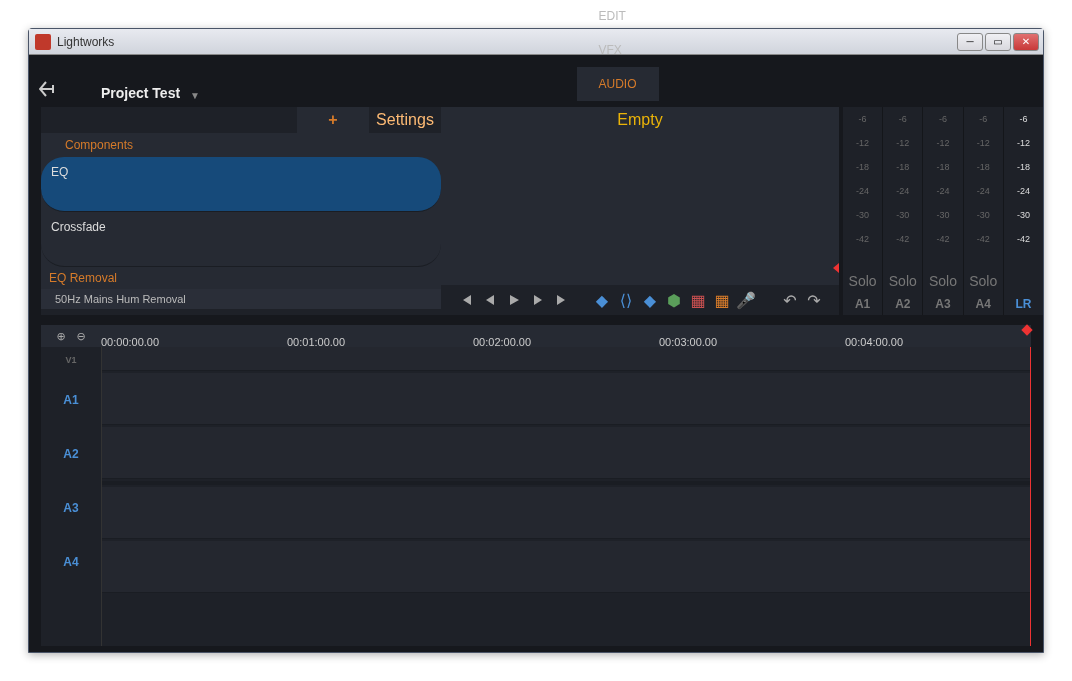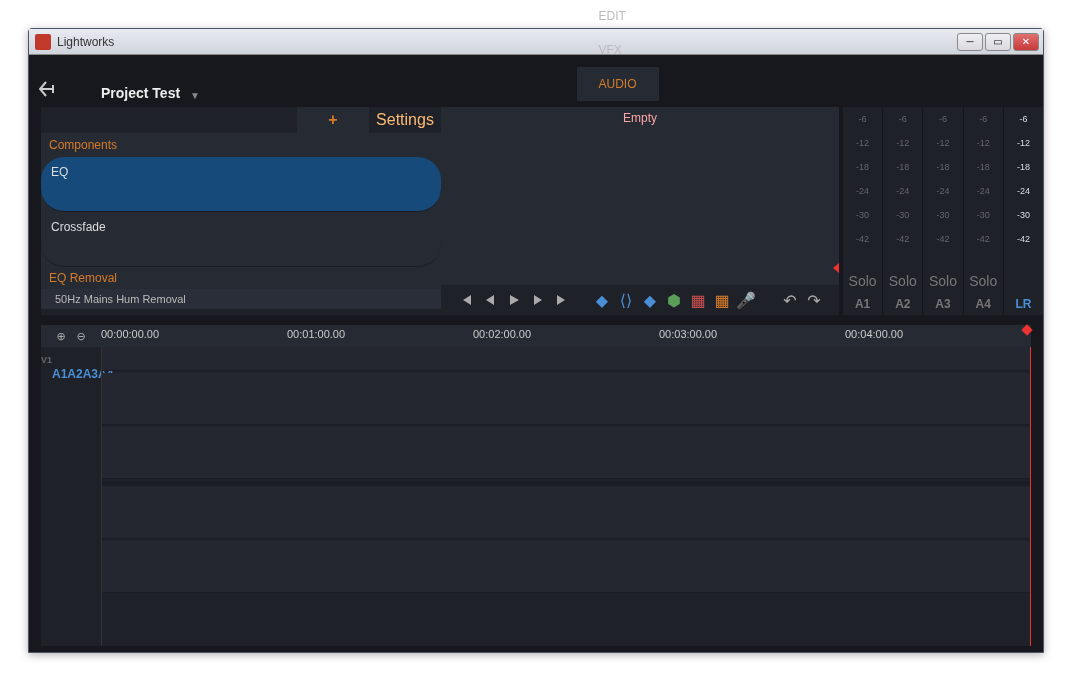--- a/index.html
+++ b/index.html
@@ -19,29 +19,29 @@
 .spacer { flex: 1; }
 .main-tabs { display: flex; flex-direction: column; }
 .main-tab { padding: 10px 22px; color: #bbb; font-size: 12px; cursor: pointer; }
 .main-tab.active { background: #262a33; color: #d67b2a; }
 .content-row { display: flex; height: 214px; }
 .left-panel { width: 400px; background: #1e2128; display: flex; flex-direction: column; margin-left: 12px; margin-top:6px; }
 .left-tabs { display: flex; height: 26px; justify-content: flex-end; }
 .left-tab { width: 72px; display: flex; align-items: center; justify-content: center; font-size: 16px; color: #fdba74; cursor: pointer; }
 .left-tab.plus { color: #d67b2a; font-size: 16px; font-weight: bold; background: #262a33; }
 .left-tab.settings { background: #1e2128; }
-.section-header { color: #d67b2a; font-size: 12px; padding: 5px 8px; background: #262a33; }
+.section-header { color: #d67b2a; font-size: 12px; padding: 5px 24px; background: #262a33; }
 .comp-list { background: #262a33; }
 .comp-item { height: 55px; padding: 8px 10px; font-size: 12px; color: #ddd; border-bottom: 1px solid #1a1d23; cursor: pointer; border-radius: 23px; }
 .comp-item.selected { background: #164a7a; }
 .preset-head { color: #d67b2a; font-size: 12px; padding: 4px 8px; background: #262a33; }
 .preset-item { font-size: 11px; color: #bbb; padding: 4px 14px; background: #2a2e38; cursor: pointer; overflow:hidden; white-space:nowrap; }
 .viewer-area { flex: 1; display: flex; margin-top:6px; }
 .viewer { flex: 1; background: #262a33; position: relative; display:flex; flex-direction:column; }
-.viewer-empty { text-align: center; color: #fca5a5; font-size: 12px; padding-top: 4px; flex:1; }
+.viewer-empty { text-align: center; color: #eab308; font-size: 16px; padding-top: 4px; flex:1; }
 .viewer-red-marker { position:absolute; right:0; top:156px; width:0; height:0; border-top:5px solid transparent; border-bottom:5px solid transparent; border-right:6px solid #e33; }
 .transport { height: 30px; display: flex; align-items: center; justify-content: center; gap: 8px; background: #1e2128; }
 .t-btn { width: 16px; height: 16px; color: #aaa; cursor: pointer; display:flex; align-items:center; justify-content:center; }
 .t-btn.blue { color: #4a8fd6; }
 .t-btn.orange { color: #d67b2a; }
 .t-btn.green { color: #5a9e5a; }
 .t-btn.red { color: #c85050; }
 .meters-area { width: 200px; display: flex; flex-direction: column; background: #1e2128; margin-left: 4px; }
 .meters-grid { flex: 1; display: flex; padding-top:0; }
 .meter-col { flex: 1; display: flex; flex-direction: column; align-items: center; border-left: 1px solid #14161a; }
@@ -54,25 +54,25 @@
 .solo-cell.lr { color: transparent; }
 .chan-row { display: flex; }
 .chan-cell { flex: 1; text-align: center; font-size: 12px; font-weight: bold; color: #777; padding: 4px 0; border-left: 1px solid #14161a; cursor:pointer; }
 .chan-cell:first-child { border-left:none; }
 .chan-cell.lr { color: #4a8fd6; }
 .timeline-area { flex: 1; display: flex; flex-direction: column; margin: 10px 12px 6px 12px; background: #1e2128; }
 .time-ruler { height: 22px; display: flex; align-items: center; background: #262a33; position: relative; }
 .zoom-btns { width: 60px; display: flex; align-items: center; justify-content: center; gap: 6px; }
 .zoom-btn { width: 14px; height: 14px; color: #aaa; cursor: pointer; display:flex; align-items:center; justify-content:center; font-size:11px; }
 .ruler-ticks { flex: 1; position: relative; height: 100%; }
-.tick-label { position: absolute; top: 3px; font-size: 11px; color: #ccc; }
+.tick-label { position: absolute; top: 11px; font-size: 11px; color: #ccc; }
 .playhead-marker { position: absolute; right: 0; top: 1px; width: 8px; height: 12px; }
 .playhead-diamond { width:8px; height:8px; background:#e33; transform:rotate(45deg); }
 .tracks { flex: 1; display: flex; }
-.track-labels { width: 60px; display: flex; flex-direction: row; }
+.track-labels { width: 60px; display: flex; flex-direction: column; }
 .track-label { display: flex; align-items: center; justify-content: center; font-size: 12px; font-weight: bold; }
 .track-label.v { color: #666; font-size: 9px; height: 26px; }
 .track-label.a { color: #4a8fd6; height: 54px; }
 .track-lanes { flex: 1; position: relative; border-left: 1px solid #333; }
 .lane { position: absolute; left: 0; right: 0; background: #24272f; border-bottom: 1px solid #1a1d23; }
 .lane-group-sep { position:absolute; left:0; right:0; height:4px; background:#1a1d23; }
 .playhead-line { position:absolute; right:0; top:0; bottom:0; width:1px; background:#e33; }
 .bottom-bar { height: 22px; display: flex; align-items: center; margin: 0 12px 6px 12px; }
 .all-label { width: 56px; text-align: center; font-size: 11px; color: #bbb; background: #2a2e38; padding: 3px 0; cursor:pointer; }
 .scroll-track { flex: 1; height: 12px; background: #2a2e38; margin-left: 6px; }

